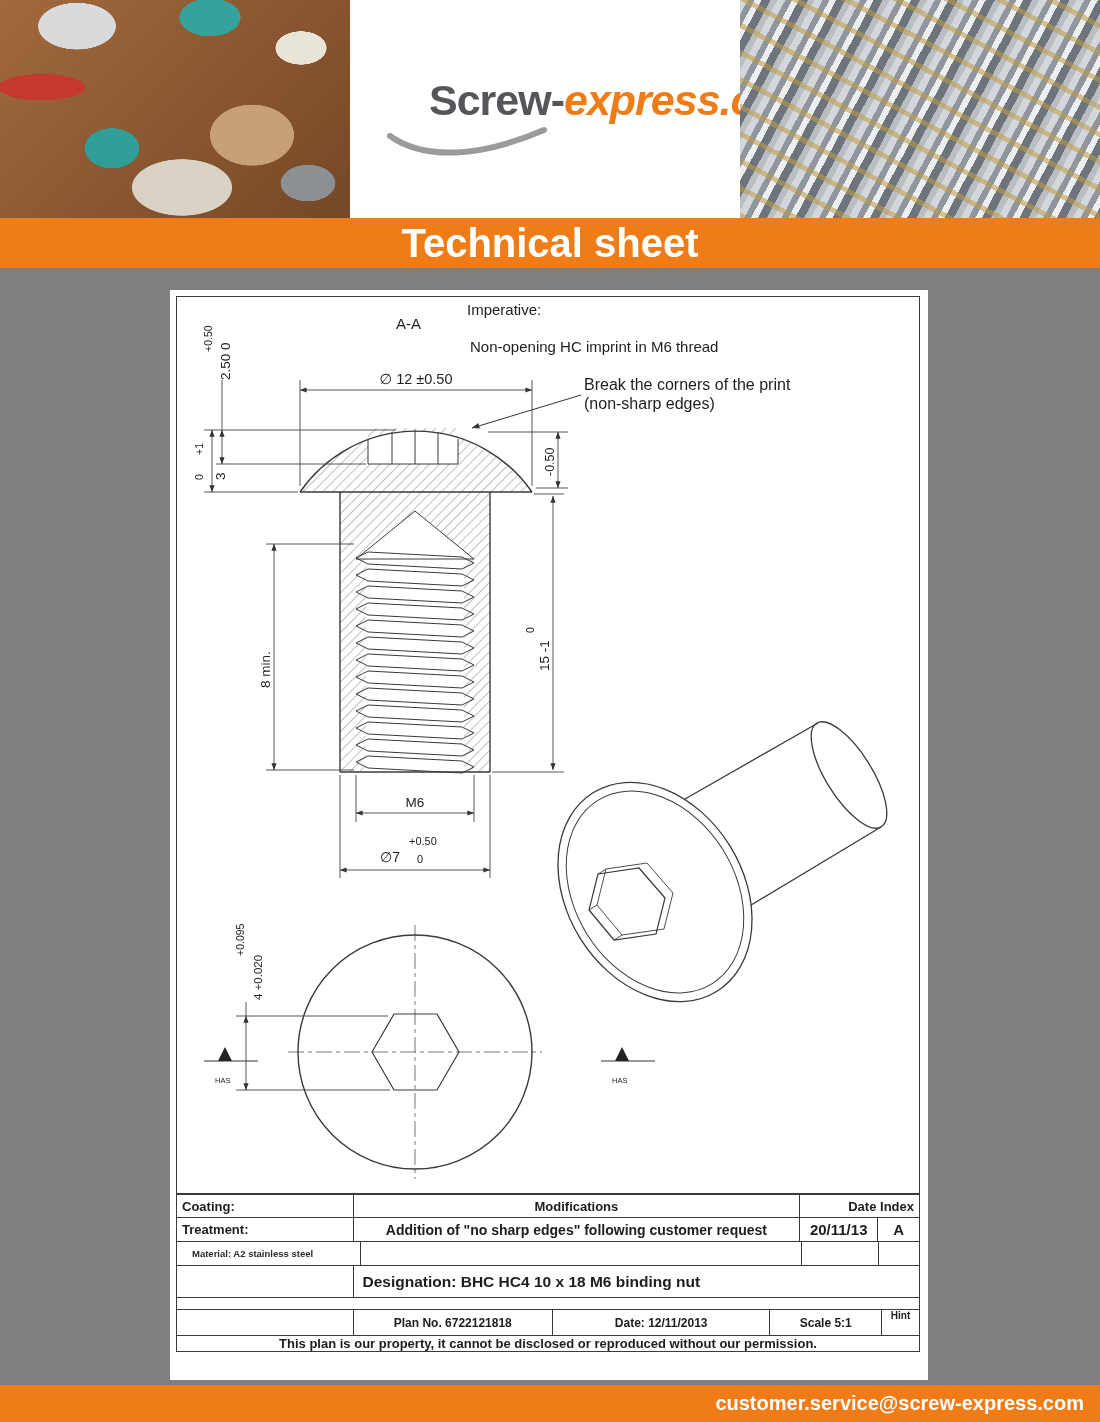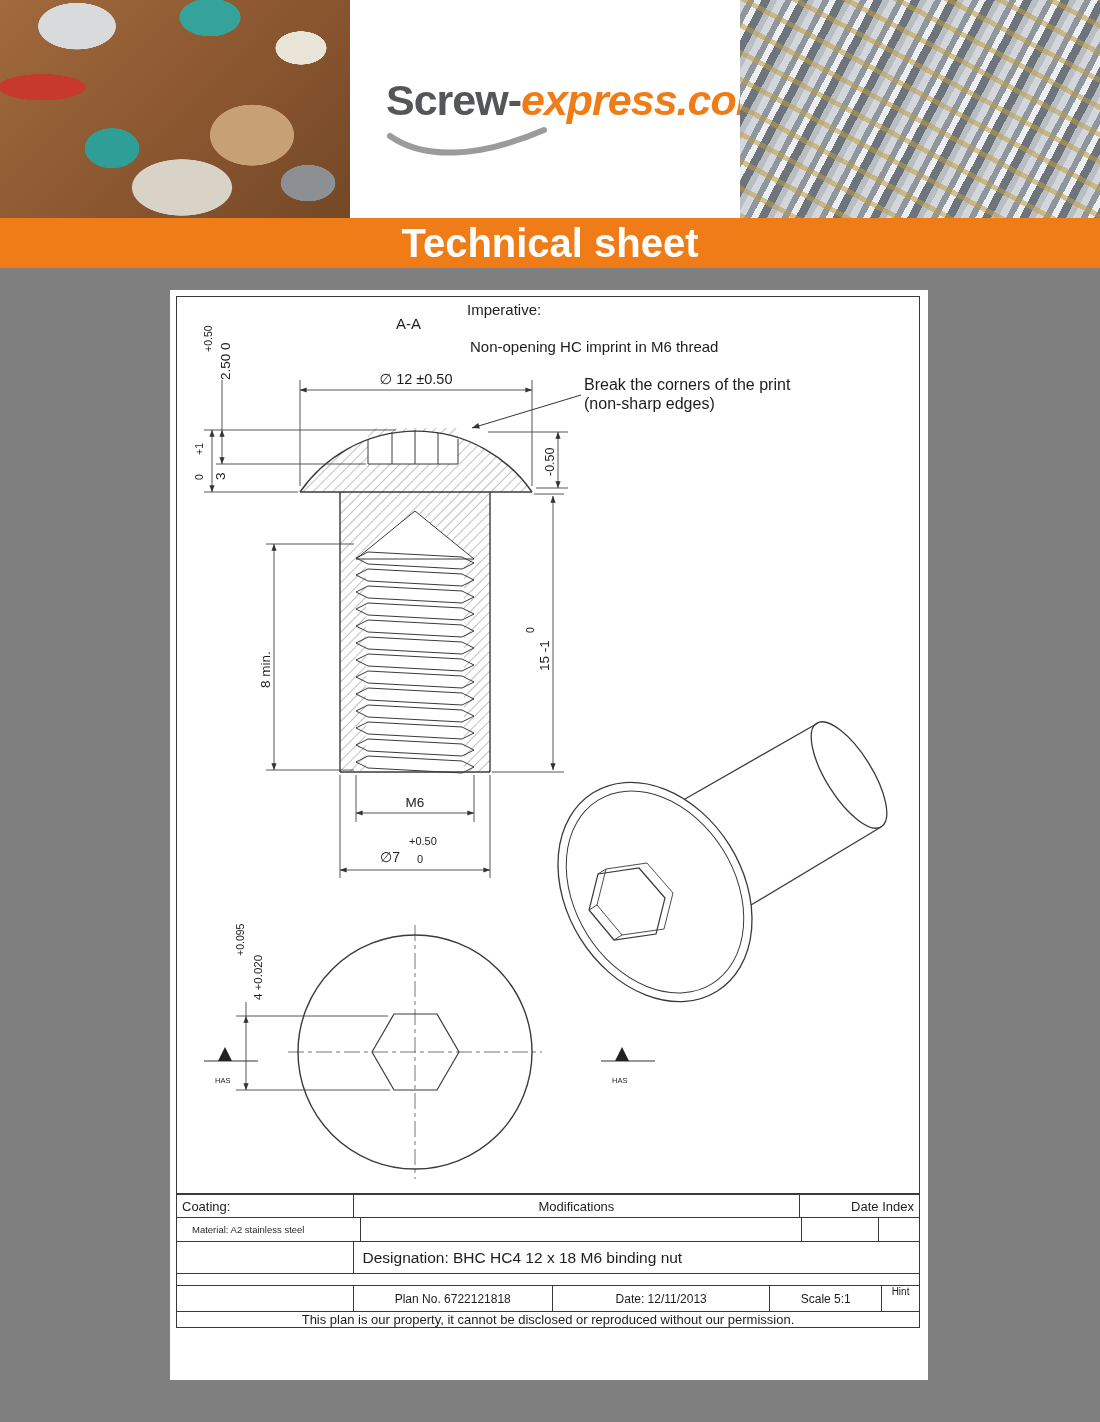--- a/index.html
+++ b/index.html
@@ -19,38 +19,38 @@
       radial-gradient(110px 62px at 52% 86%, #d8d3c6 0 45%, transparent 46%),
       radial-gradient(80px 58px at 72% 62%, #c7a076 0 52%, transparent 53%),
       radial-gradient(60px 40px at 88% 84%, #8c8f93 0 45%, transparent 46%),
       linear-gradient(135deg,#a06a3c,#8a5630 55%,#744826);}
   .photo-right{left:740px;width:360px;
     background:
       repeating-linear-gradient(28deg, rgba(190,156,70,.55) 0 5px, rgba(0,0,0,0) 5px 24px),
       repeating-linear-gradient(118deg, #d3d6da 0 7px, #8f969d 7px 13px, #eceef0 13px 19px, #6d747c 19px 27px, #b9bec3 27px 33px);}
   .logo-zone{position:absolute;left:350px;top:0;width:390px;height:218px;background:#fff;}
   .logo-text{position:absolute;left:36px;top:76px;white-space:nowrap;font-size:43px;font-weight:bold;letter-spacing:-1px;}
-  .logo-dark{color:#55565a;}
+  .logo-dark{color:#55565a;margin-left:43px;}
   .logo-orange{color:#ef7c16;font-style:italic;}
   .swoosh{position:absolute;left:34px;top:126px;}
 
   
   .banner{position:absolute;left:0;top:218px;width:1100px;height:50px;background:#ef7c16;color:#fff;
     font-size:40px;font-weight:bold;text-align:center;line-height:50px;letter-spacing:0;}
 
   
   .canvas{position:absolute;left:0;top:268px;width:1100px;height:1117px;background:#7f7f7f;}
   .sheet{position:absolute;left:170px;top:22px;width:758px;height:1090px;background:#ffffff;}
   .drawing-svg{position:absolute;left:6px;top:6px;}
 
   
   .titleblock{position:absolute;left:6px;top:904px;width:744px;box-sizing:border-box;border:1px solid #3a3a3a;color:#1d1d1f;}
   .tb-row{display:flex;box-sizing:border-box;border-top:1px solid #3a3a3a;}
   .tb-row:first-child{border-top:none;}
-  .cell{box-sizing:border-box;border-left:1px solid #3a3a3a;display:flex;align-items:center;padding:0 5px;font-size:13px;overflow:hidden;white-space:nowrap;}
+  .cell{box-sizing:border-box;border-left:1px solid #3a3a3a;display:flex;align-items:center;padding:0 5px;font-size:13px;overflow:hidden;white-space:nowrap;font-weight:bold;}
   .cell:first-child{border-left:none;}
   .center{justify-content:center;}
   .right{justify-content:flex-end;}
   .c1{width:176px;}
   .c2{width:448px;}
   .c3{width:78px;}
   .c4{width:42px;}
   .h22{height:22px;} .h24{height:24px;} .h32{height:32px;} .h12{height:12px;} .h26{height:26px;} .h16{height:16px;}
   .mat{font-size:9.5px;color:#2a2a2a;margin-left:10px;}
   .modtext{font-size:14px;}
@@ -255,28 +255,34 @@
         </g>
       </svg>
 
       <div class="titleblock">
         <div class="tb-row h22">
           <div class="cell c1">Coating:</div>
           <div class="cell c2 center">Modifications</div>
           <div class="cell right" style="width:120px">Date Index</div>
         </div>
         <div class="tb-row h24">
+          <div class="cell c1">Treatment:</div>
+          <div class="cell c2 center modtext">Addition of "no sharp edges" following customer request</div>
+          <div class="cell c3 center moddate">20/11/13</div>
+          <div class="cell c4 center moddate">A</div>
+        </div>
+        <div class="tb-row h24">
           <div class="cell c1 mat">Material: A2 stainless steel</div>
           <div class="cell c2"></div>
           <div class="cell c3"></div>
           <div class="cell c4"></div>
         </div>
         <div class="tb-row h32">
           <div class="cell c1"></div>
-          <div class="cell designation" style="width:568px">Designation: BHC HC4 12 x 18 M6 binding nut</div>
+          <div class="cell designation" style="width:568px">Designation: BHC HC4 10 x 18 M6 binding nut</div>
         </div>
         <div class="tb-row h12">
           <div class="cell" style="width:744px"></div>
         </div>
         <div class="tb-row h26">
           <div class="cell c1"></div>
           <div class="cell center planno" style="width:200px">Plan No. 6722121818</div>
           <div class="cell center planno" style="width:218px">Date: 12/11/2013</div>
           <div class="cell center planno" style="width:112px">Scale 5:1</div>
           <div class="cell hintcell" style="width:38px">
@@ -285,14 +291,17 @@
           </div>
         </div>
         <div class="tb-row h16">
           <div class="cell center disclaimer" style="width:744px">This plan is our property, it cannot be disclosed or reproduced without our permission.</div>
         </div>
       </div>
 
     </div>
   </div>
 
+  <div class="footer">
+    <a href="#" class="footer-email">customer.service@screw-express.com</a>
+  </div>
 
 </div>
 
 </body></html>

